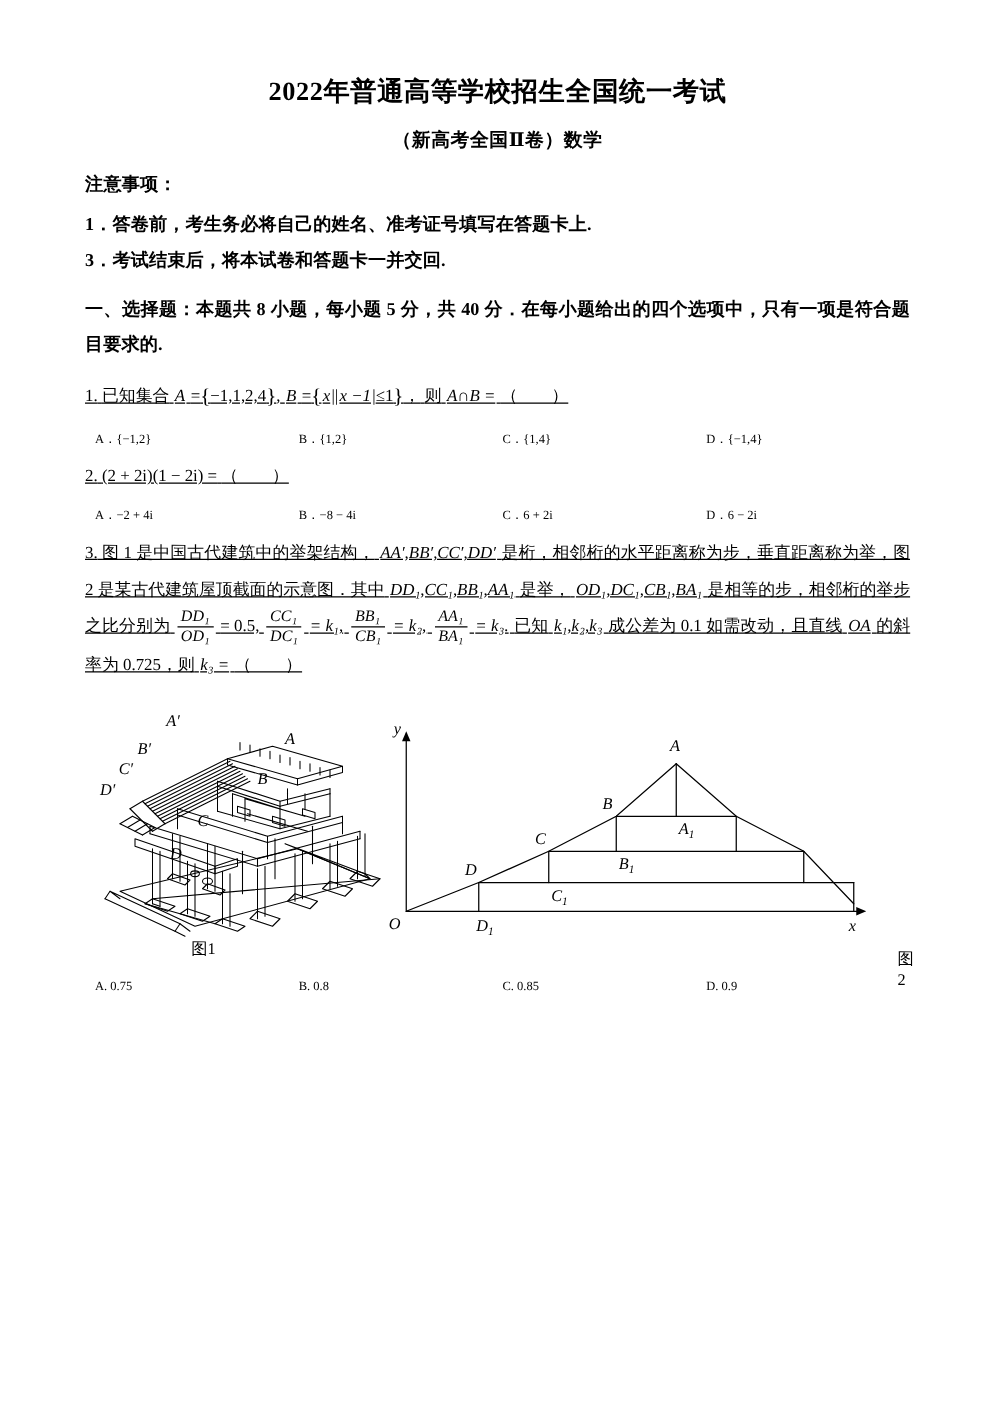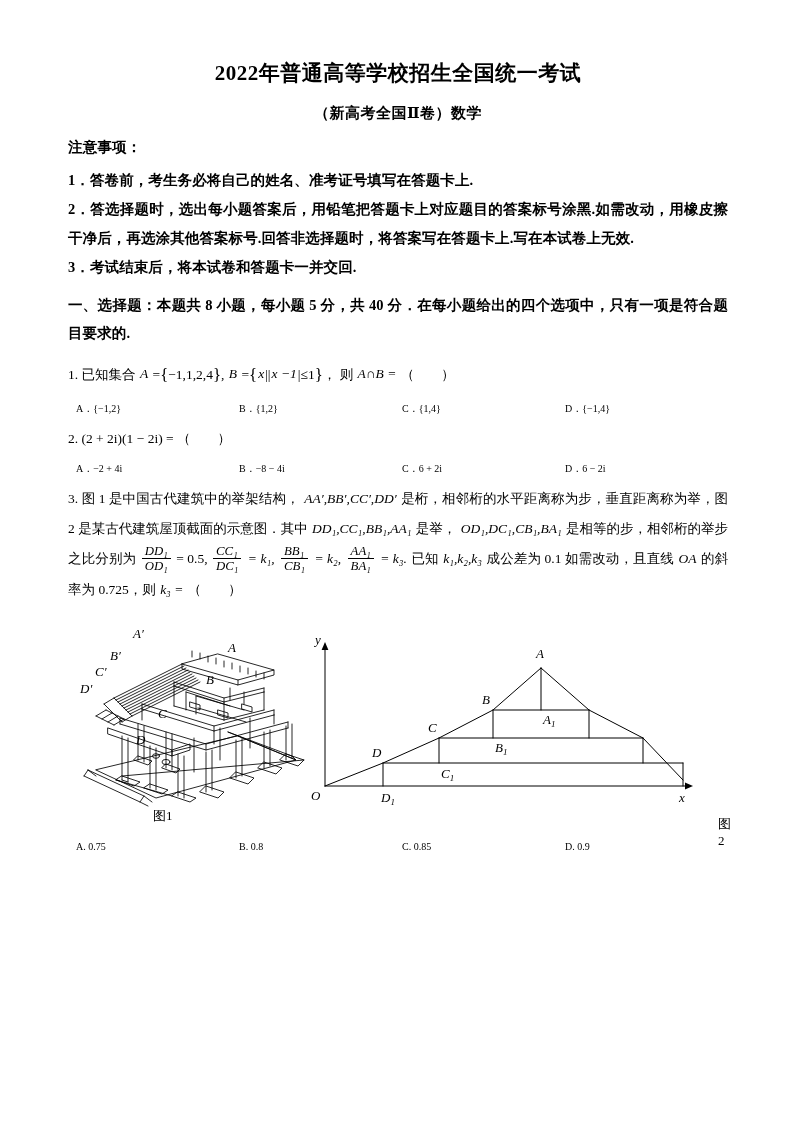--- a/index.html
+++ b/index.html
@@ -73,20 +73,21 @@
     text-align: justify;
     letter-spacing: 0.1px;
   }
 
   
   .question {
     font-size: 13.5px;
     line-height: 2.2;
     margin-top: 8px;
     text-align: justify;
+    text-decoration: underline;
   }
 
   .options {
     display: flex;
     font-size: 10px;
     margin-top: 9px;
     margin-bottom: 4px;
   }
   .opt {
     width: 25%;
@@ -172,21 +173,20 @@
 <div class="page">
   <div class="inner">
 
     <div class="title-block">
       <div class="title-line-1">2022年普通高等学校招生全国统一考试</div>
       <div class="title-line-2">（新高考全国Ⅱ卷）数学</div>
     </div>
 
     <div class="notice-head">注意事项：</div>
     <div class="notice-item">1．答卷前，考生务必将自己的姓名、准考证号填写在答题卡上.</div>
-    <div class="notice-item">2．答选择题时，选出每小题答案后，用铅笔把答题卡上对应题目的答案标号涂黑.如需改动，用橡皮擦干净后，再选涂其他答案标号.回答非选择题时，将答案写在答题卡上.写在本试卷上无效.</div>
     <div class="notice-item">3．考试结束后，将本试卷和答题卡一并交回.</div>
 
     <div class="section-head">一、选择题：本题共 8 小题，每小题 5 分，共 40 分．在每小题给出的四个选项中，只有一项是符合题目要求的.</div>
 
     <div class="question">
       <span>1.</span>
       <span>已知集合</span>
       <span class="m">A</span>
       <span class="mu">=</span><span class="brace">{</span><span class="mu">−1,1,2,4</span><span class="brace">}</span><span>,</span>
       <span class="m">B</span>

